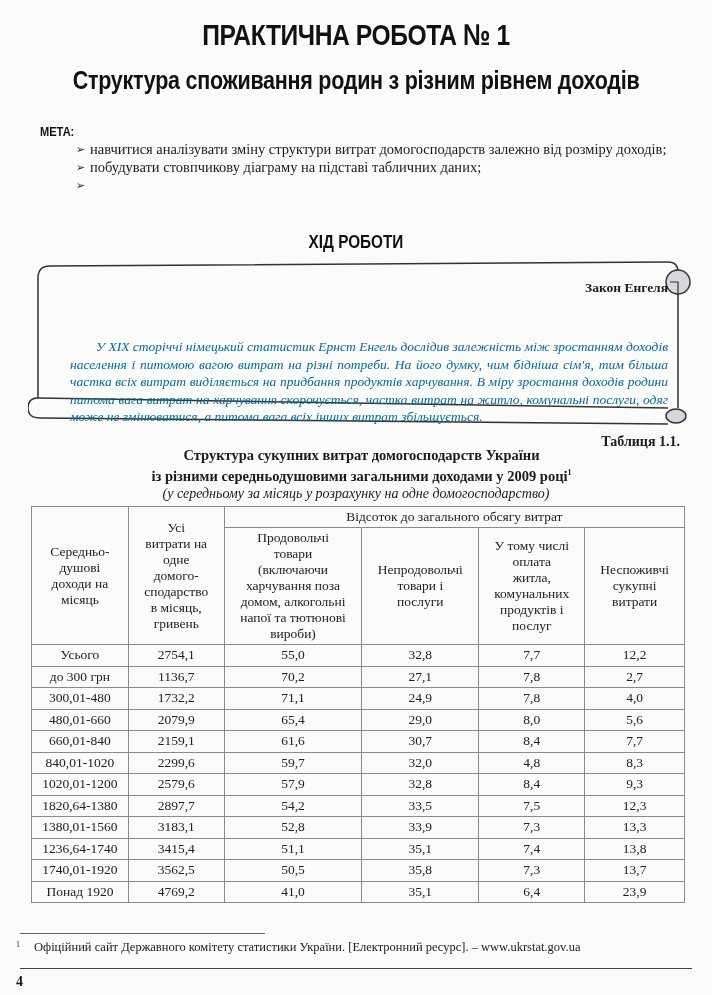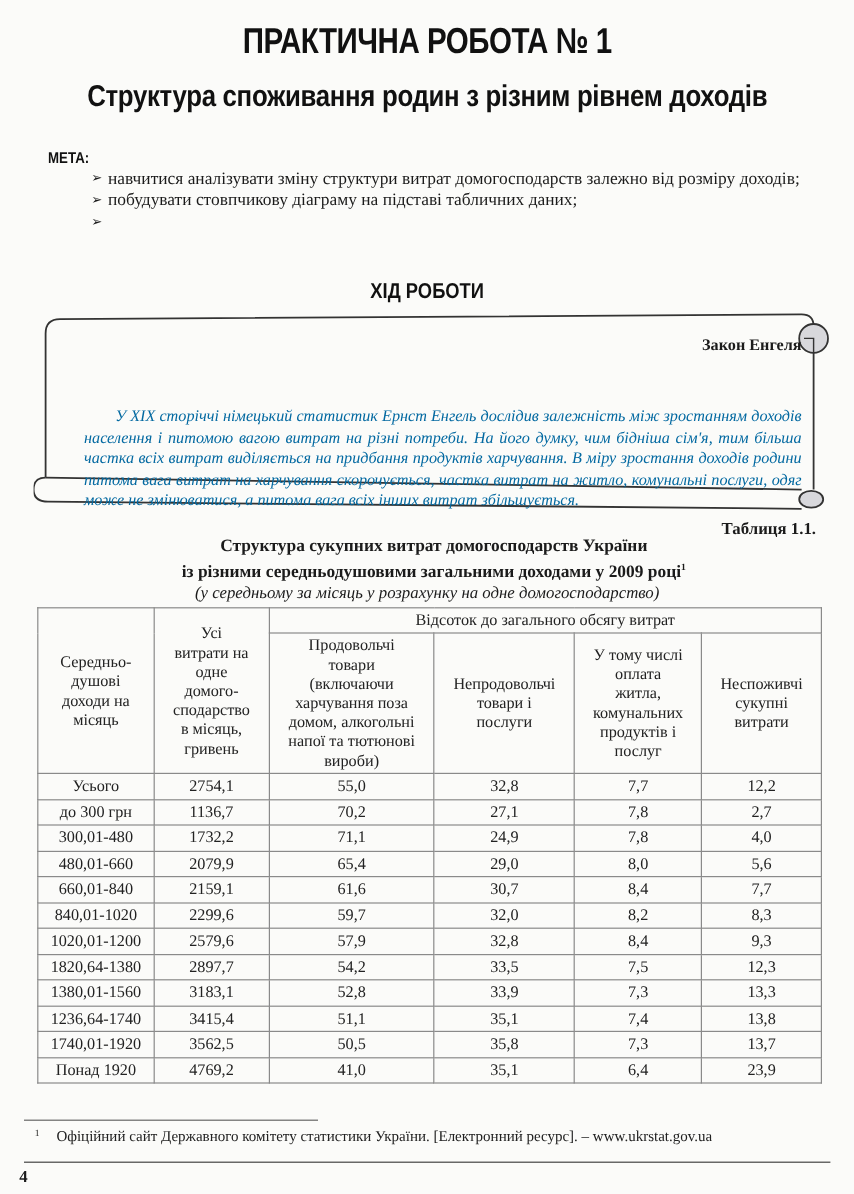--- a/index.html
+++ b/index.html
@@ -49,21 +49,21 @@
   sup { font-size: 8px; }
   table.data {
     position: absolute; left: 31px; top: 506px; width: 654px;
     border-collapse: collapse; font-family: "Liberation Serif", serif; font-size: 13.5px;
     border: 1.5px solid #777;
   }
   table.data th, table.data td { border: 1px solid #8a8a8a; text-align: center; color: #222; }
   table.data th { font-weight: normal; line-height: 16px; padding: 2px 15px; }
   table.data td { height: 20.5px; padding: 0; }
   .footnote-rule { position: absolute; left: 20px; top: 933px; width: 245px; height: 1px; background: #666; }
-  .footnote { position: absolute; left: 29px; top: 940px; font-family: "Liberation Serif", serif; font-size: 12.5px; color: #222; }
+  .footnote { position: absolute; left: 16px; top: 940px; font-family: "Liberation Serif", serif; font-size: 12.5px; color: #222; }
   .footnote .fn-mark { font-size: 8px; vertical-align: top; margin-right: 14px; }
   .page-rule { position: absolute; left: 20px; top: 968px; width: 672px; height: 1px; background: #444; }
   .page-num { position: absolute; left: 16px; top: 974px; font-family: "Liberation Serif", serif; font-weight: bold; font-size: 14px; }
 </style>
 </head>
 <body>
 
 <div class="title1">ПРАКТИЧНА РОБОТА № 1</div>
 <div class="title2">Структура споживання родин з різним рівнем доходів</div>
 
@@ -166,21 +166,21 @@
         <td>61,6</td>
         <td>30,7</td>
         <td>8,4</td>
         <td>7,7</td>
       </tr>
       <tr>
         <td>840,01-1020</td>
         <td>2299,6</td>
         <td>59,7</td>
         <td>32,0</td>
-        <td>8,2</td>
+        <td>4,8</td>
         <td>8,3</td>
       </tr>
       <tr>
         <td>1020,01-1200</td>
         <td>2579,6</td>
         <td>57,9</td>
         <td>32,8</td>
         <td>8,4</td>
         <td>9,3</td>
       </tr>

